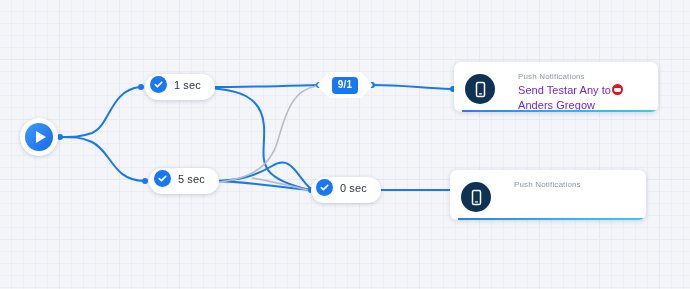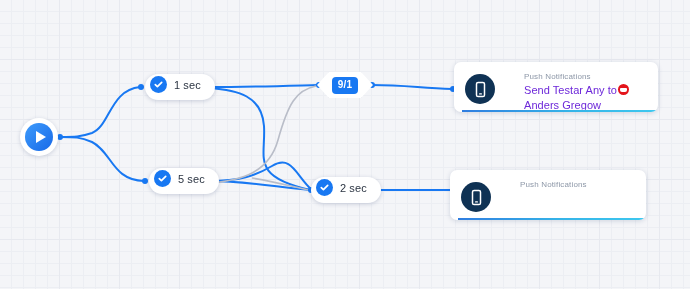--- a/index.html
+++ b/index.html
@@ -147,21 +147,21 @@
     height: 30px;
     border-radius: 50%;
     background: #0f3254;
     flex: none;
     display: flex;
     align-items: center;
     justify-content: center;
     margin-top: 2px;
   }
   .card-text {
-    margin-left: 29px;
+    margin-left: 23px;
     min-width: 0;
   }
   .card-kicker {
     font-size: 8px;
     color: #8e98a8;
     letter-spacing: .15px;
     margin-bottom: 2px;
   }
   .card-title {
     font-size: 11px;
@@ -270,21 +270,21 @@
   <div class="hex-node" style="left:317px; top:72px;">
     <span class="hex-badge">9/1</span>
   </div>
 
   <div class="pill-node" style="left:311px; top:177px;">
     <span class="check">
       <svg width="11" height="11" viewBox="0 0 11 11">
         <path d="M2.3 5.6 L4.4 7.7 L8.7 3.3" fill="none" stroke="#ffffff" stroke-width="1.7" stroke-linecap="round" stroke-linejoin="round"></path>
       </svg>
     </span>
-    <span class="pill-label">2 sec</span>
+    <span class="pill-label">0 sec</span>
   </div>
 
   <div class="msg-card" style="left:454px; top:62px; width:204px; height:50px;">
     <span class="card-icon">
       <svg width="13" height="17" viewBox="0 0 13 17">
         <rect x="2.5" y="1.5" width="8" height="14" rx="1.6" fill="none" stroke="#ffffff" stroke-width="1.5"></rect>
         <rect x="5" y="12.3" width="3" height="1.3" rx="0.6" fill="#ffffff"></rect>
       </svg>
     </span>
     <span class="card-text">

